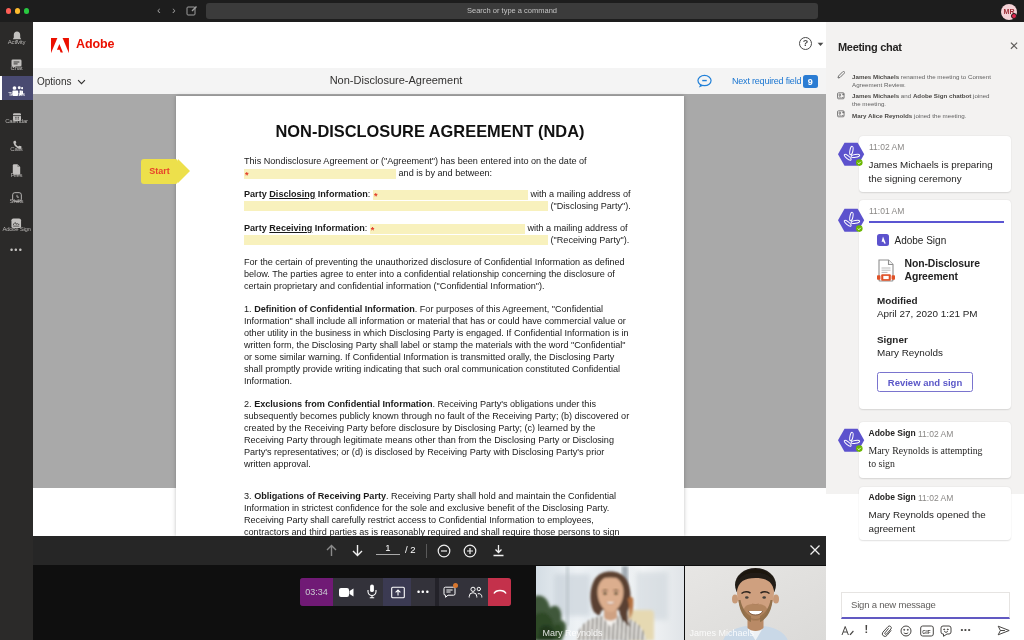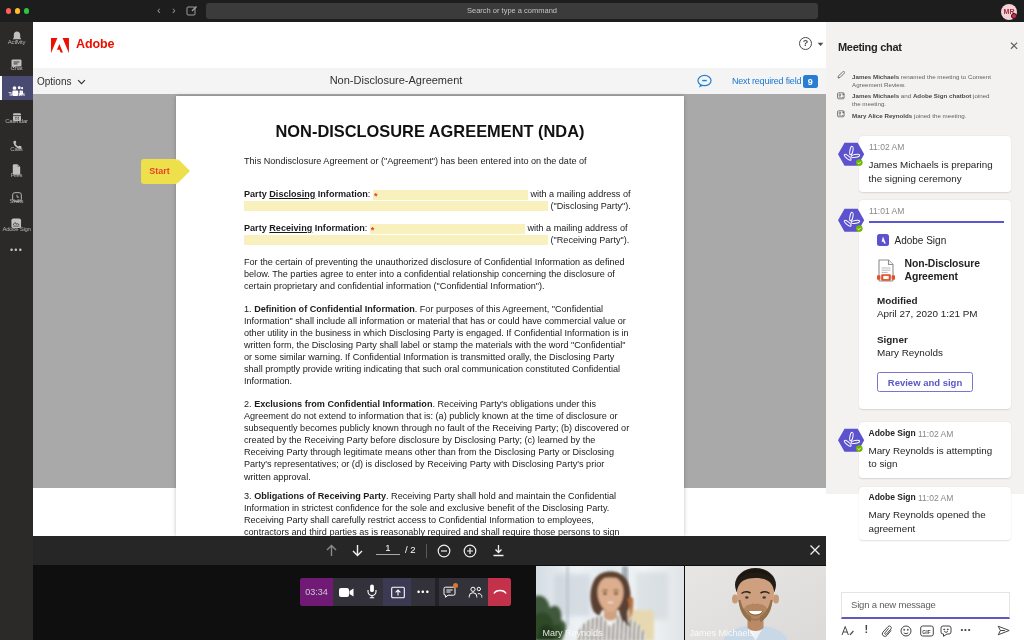--- a/index.html
+++ b/index.html
@@ -164,20 +164,21 @@
           <path d="M6.6 7 h4.8" stroke-width="1.5"></path>
       </svg>
       <div id="nrf" class="abs">Next required field</div>
       <div id="nrfbadge" class="abs">9</div>
     </div>
     <div id="docarea" class="abs">
       <div id="page" class="abs">
         <div class="abs" style="left:0; top:26px; width:508px; text-align:center; font-weight:bold; font-size:16.4px; color:#111;">NON-DISCLOSURE AGREEMENT (NDA)</div>
         <div class="docp" style="top:59px;">
           <div class="docline">This Nondisclosure Agreement or ("Agreement") has been entered into on the date of</div>
+          <div class="docline"><span class="hl" style="width:152px;"><span class="ast">*</span></span> and is by and between:</div>
         </div>
         <div class="docp" style="top:92px;">
           <div class="docline"><b>Party <u>Disclosing</u> Information</b>: <span class="hl" style="width:155px;"><span class="ast">*</span></span> with a mailing address of</div>
           <div class="docline"><span class="hl" style="width:304px;"></span> ("Disclosing Party").</div>
         </div>
         <div class="docp" style="top:126.5px;">
           <div class="docline"><b>Party <u>Receiving</u> Information</b>: <span class="hl" style="width:155px;"><span class="ast">*</span></span> with a mailing address of</div>
           <div class="docline"><span class="hl" style="width:304px;"></span> ("Receiving Party").</div>
         </div>
         <div class="docp" style="top:160.5px;">
@@ -189,21 +190,20 @@
           <div class="docline">1. <b>Definition of Confidential Information</b>. For purposes of this Agreement, "Confidential</div>
           <div class="docline">Information" shall include all information or material that has or could have commercial value or</div>
           <div class="docline">other utility in the business in which Disclosing Party is engaged. If Confidential Information is in</div>
           <div class="docline">written form, the Disclosing Party shall label or stamp the materials with the word "Confidential"</div>
           <div class="docline">or some similar warning. If Confidential Information is transmitted orally, the Disclosing Party</div>
           <div class="docline">shall promptly provide writing indicating that such oral communication constituted Confidential</div>
           <div class="docline">Information.</div>
         </div>
         <div class="docp" style="top:302.5px;">
           <div class="docline">2. <b>Exclusions from Confidential Information</b>. Receiving Party's obligations under this</div>
-          <div class="docline">Agreement do not extend to information that is: (a) publicly known at the time of disclosure or</div>
           <div class="docline">subsequently becomes publicly known through no fault of the Receiving Party; (b) discovered or</div>
           <div class="docline">created by the Receiving Party before disclosure by Disclosing Party; (c) learned by the</div>
           <div class="docline">Receiving Party through legitimate means other than from the Disclosing Party or Disclosing</div>
           <div class="docline">Party's representatives; or (d) is disclosed by Receiving Party with Disclosing Party's prior</div>
           <div class="docline">written approval.</div>
         </div>
         <div class="docp" style="top:394px;">
           <div class="docline">3. <b>Obligations of Receiving Party</b>. Receiving Party shall hold and maintain the Confidential</div>
           <div class="docline">Information in strictest confidence for the sole and exclusive benefit of the Disclosing Party.</div>
           <div class="docline">Receiving Party shall carefully restrict access to Confidential Information to employees,</div>
@@ -433,21 +433,21 @@
       <div class="abs" style="left:18px; top:95.5px; font-size:9.9px; font-weight:bold; color:#242424;text-align:right;">Modified</div>
       <div class="abs" style="left:18px; top:108.5px; font-size:9.9px; color:#242424;">April 27, 2020 1:21 PM</div>
       <div class="abs" style="left:18px; top:134px; font-size:9.9px; font-weight:bold; color:#242424;">Signer</div>
       <div class="abs" style="left:18px; top:147px; font-size:9.9px; color:#242424;">Mary Reynolds</div>
       <div class="abs" style="left:18px; top:172.5px; width:96px; height:19.5px; border:1px solid #7a74ce; border-radius:2.5px; color:#5b57c8; font-weight:bold; font-size:9.5px; text-align:center; line-height:19px;">Review and sign</div>
     </div>
 
     <div class="card abs" style="top:400px; height:55.5px;">
       <div class="abs botname" style="left:9.5px; top:5.5px;">Adobe Sign</div>
       <div class="abs time" style="left:59px; top:6.5px;">11:02 AM</div>
-      <div class="abs msgtxt" style="left:9.5px; top:21.5px;">Mary Reynolds is attempting<br>to sign</div>
+      <div class="abs msgtxt" style="left:9.5px; top:21.5px;font-family:Liberation Serif, serif;">Mary Reynolds is attempting<br>to sign</div>
     </div>
 
     <div class="card abs" style="top:464.5px; height:53.5px;">
       <div class="abs botname" style="left:9.5px; top:5.5px;">Adobe Sign</div>
       <div class="abs time" style="left:59px; top:6.5px;">11:02 AM</div>
       <div class="abs msgtxt" style="left:9.5px; top:21.5px;">Mary Reynolds opened the<br>agreement</div>
     </div>
 
     <svg class="abs" style="left:11.5px; top:120px;" width="27" height="25" viewBox="0 0 27 25">
         <use href="#hexavatar"></use>

